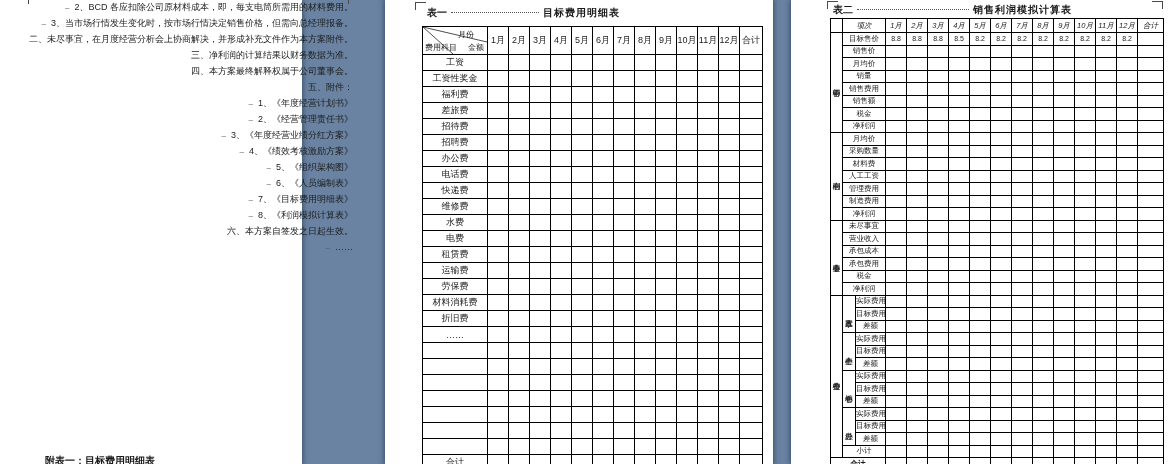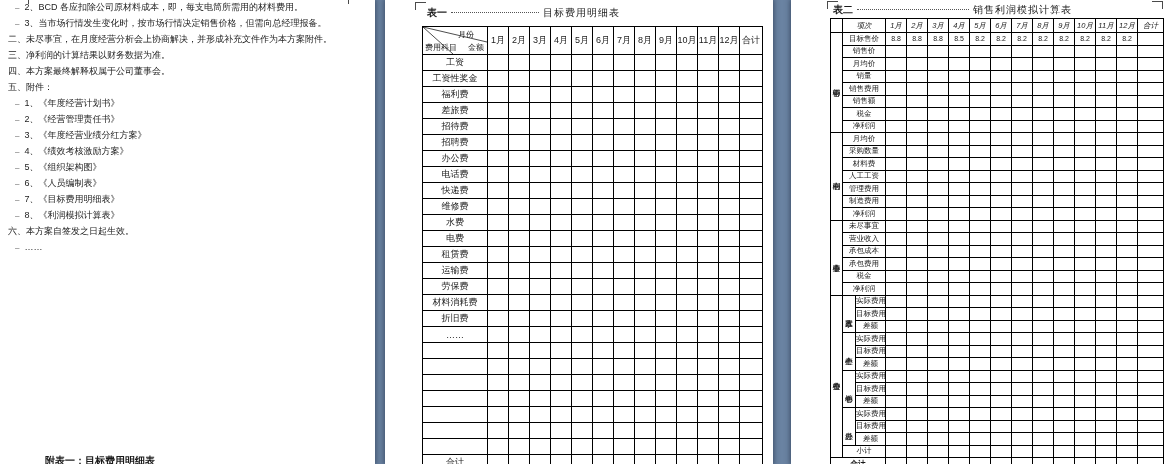--- a/index.html
+++ b/index.html
@@ -3,40 +3,40 @@
 <meta charset="utf-8">
 <style>
   html,body{margin:0;padding:0;}
   body{
     width:1170px;height:464px;overflow:hidden;position:relative;
     background:#6a83a2;
     font-family:"Liberation Sans",sans-serif;
     color:#1a1a1a;
   }
   .page{position:absolute;top:0;height:464px;background:#ffffff;box-shadow:0 0 5px 1px rgba(15,25,45,.5);}
-  #page1{left:0;width:375px;}
+  #page1{left:0;width:302px;text-align:right;}
   #page2{left:385px;width:388px;}
   #page3{left:791px;width:379px;}
 
   
   .cropmark{position:absolute;width:10px;height:7px;border:0 solid #4a4a4a;}
   .cm-tl{border-left-width:1px;border-top-width:1px;}
   .cm-tr{border-right-width:1px;border-top-width:1px;}
 
   
   #p1-content{position:absolute;left:8px;top:3px;width:345px;}
   .para{font-size:9px;line-height:9px;height:9px;margin-bottom:7px;white-space:nowrap;color:#1c1c1c;}
   .ind1{padding-left:7px;}
   .ind1::before{content:"–";color:#555;font-size:8px;margin-right:5px;}
   #p1-footer{position:absolute;left:45px;top:454px;font-size:10px;font-weight:bold;white-space:nowrap;}
 
   
   .caption{position:absolute;display:flex;align-items:center;font-size:10px;white-space:nowrap;justify-content:flex-end;}
   .caption .cap-label{font-weight:bold;}
-  .caption .cap-title{font-weight:normal;letter-spacing:1px;}
+  .caption .cap-title{font-weight:bold;letter-spacing:1px;}
   .leader{border-bottom:1px dotted #555;height:1px;margin:0 4px;position:relative;top:-1px;}
   #page2 .caption{left:42px;top:6px;}
   #page2 .leader{width:88px;}
   #page3 .caption{left:42px;top:3px;}
   #page3 .leader{width:112px;}
 
   table{border-collapse:collapse;table-layout:fixed;position:absolute;background:#fff;}
   th,td{border:1px solid #000;padding:0;text-align:center;vertical-align:middle;font-weight:normal;overflow:hidden;}
 
   

